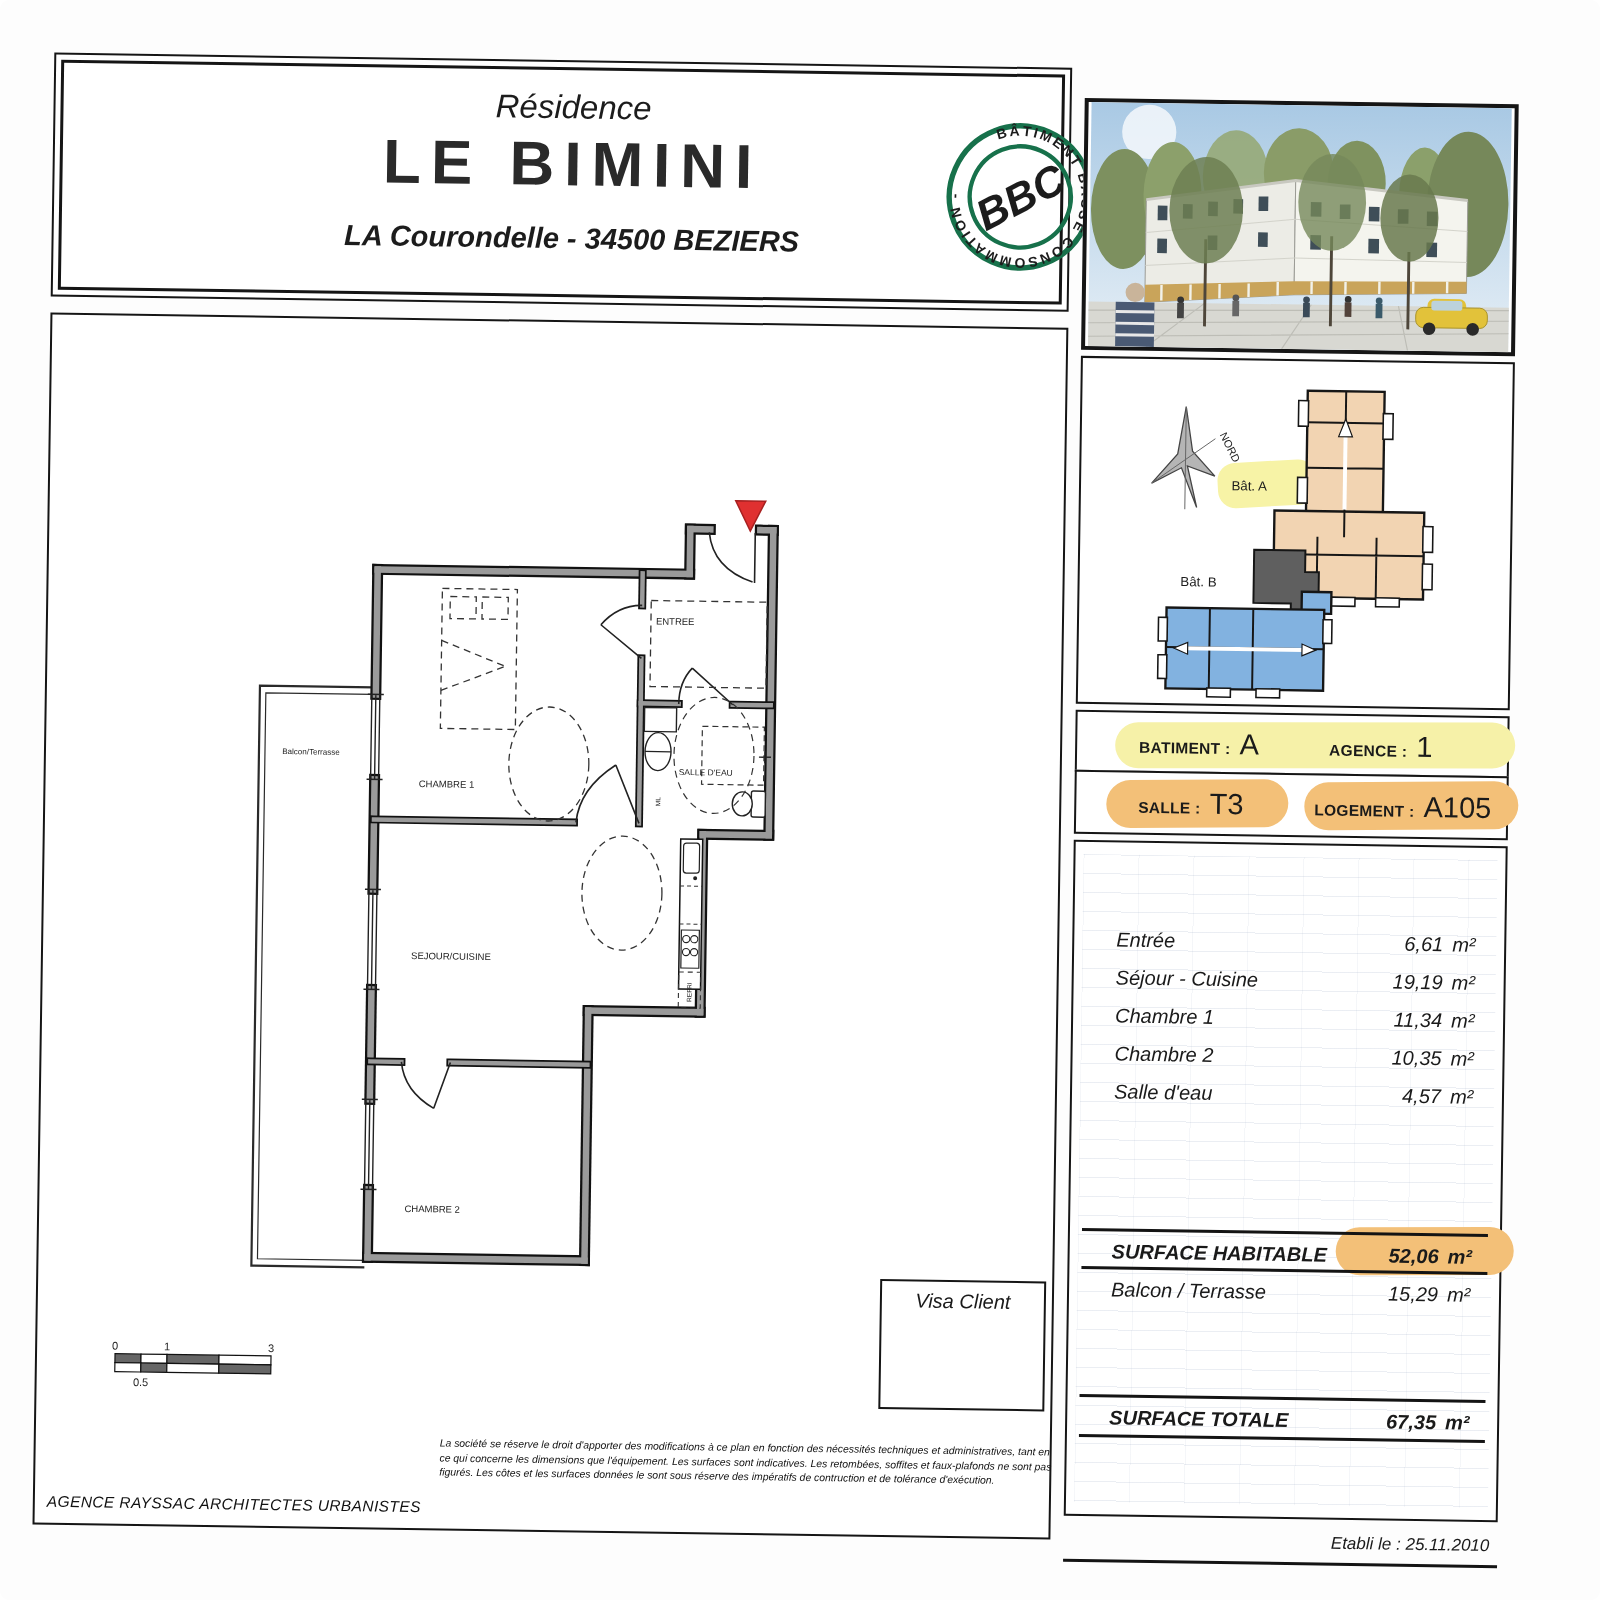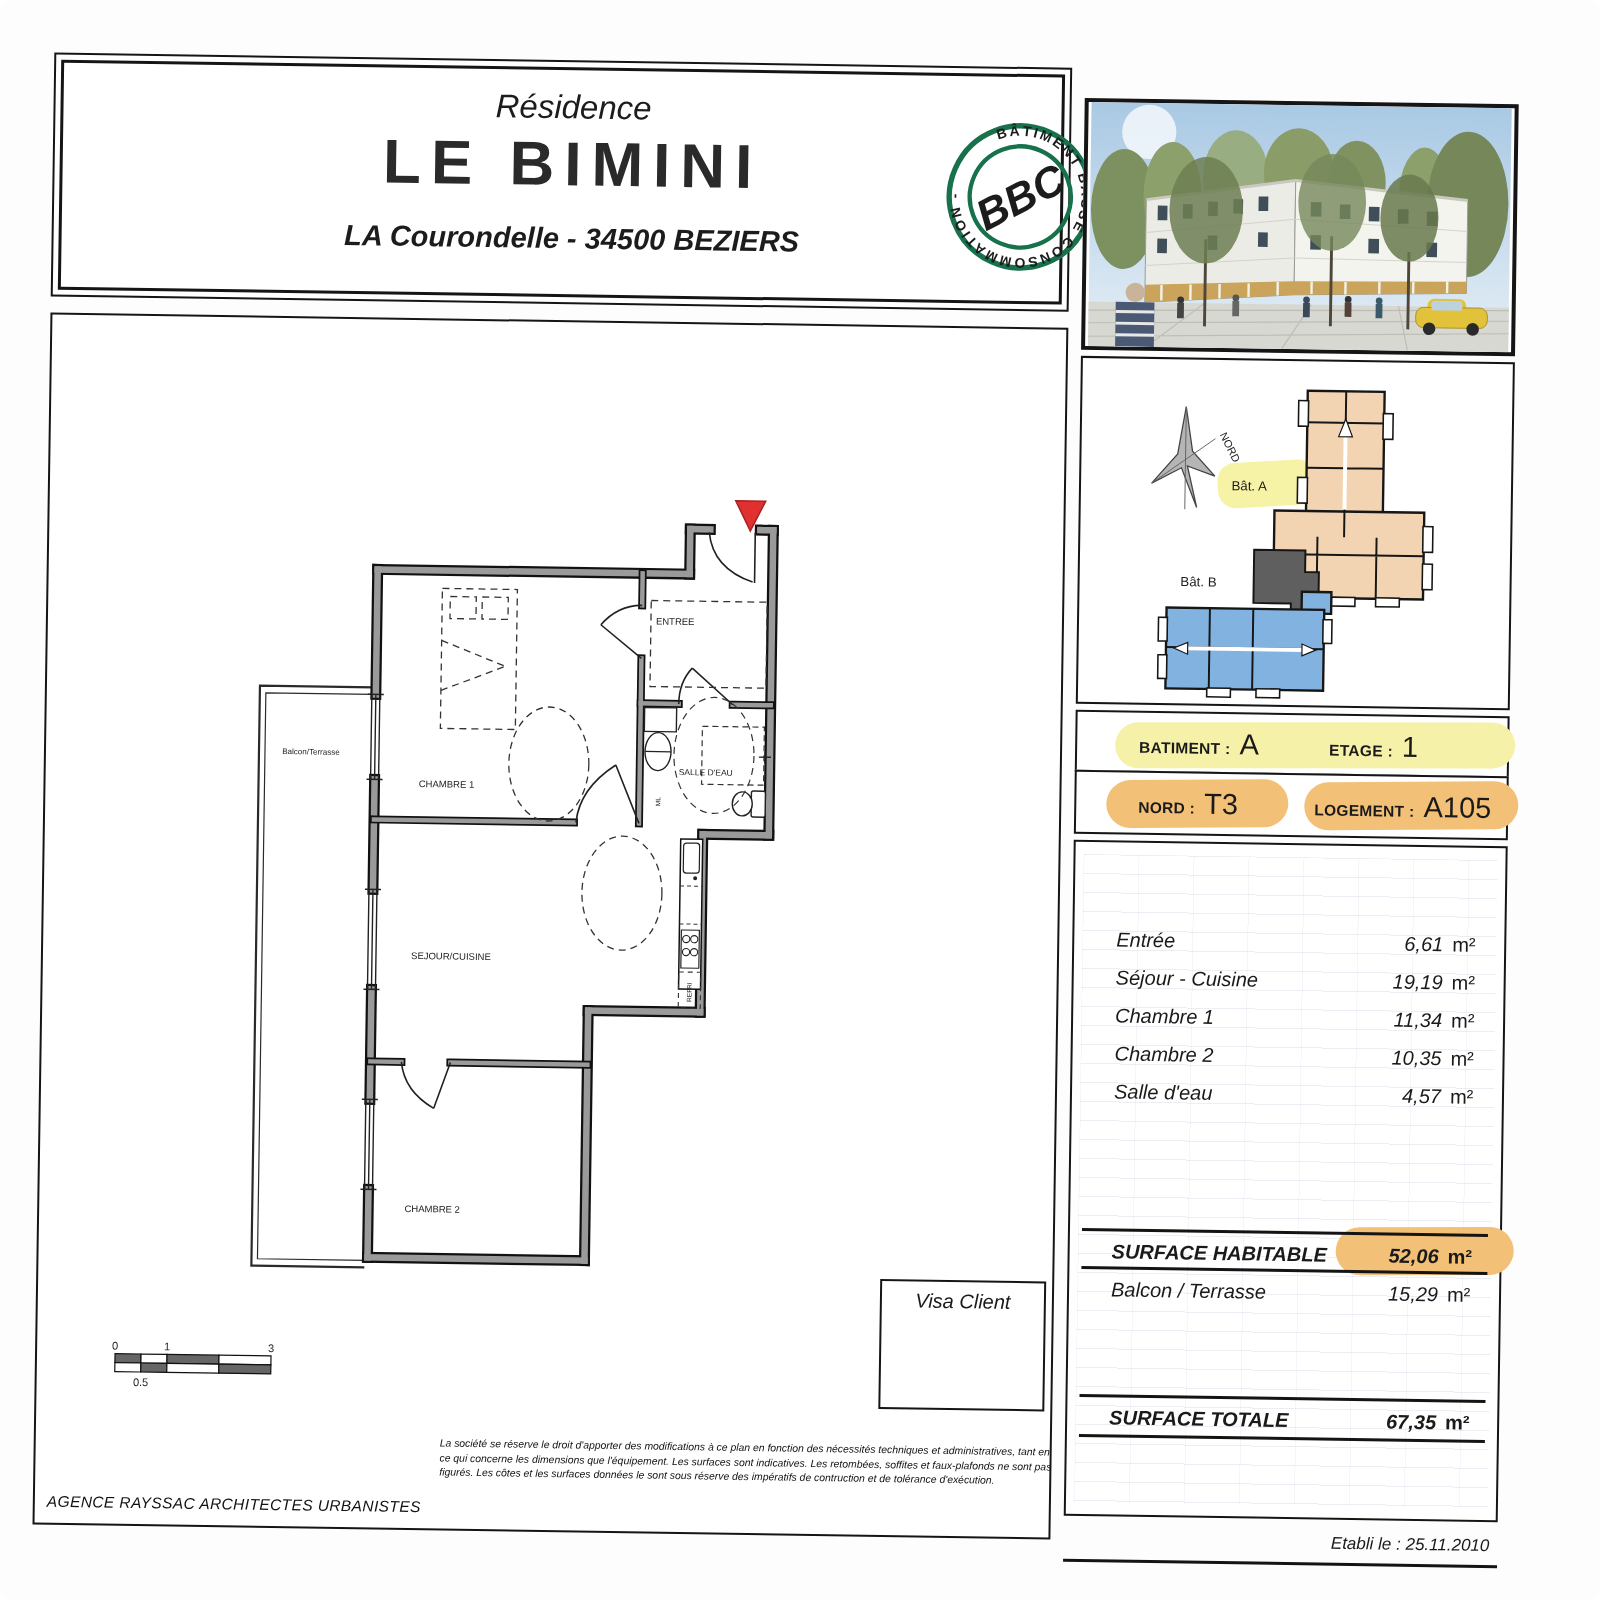--- a/index.html
+++ b/index.html
@@ -45,21 +45,21 @@
   .info-pair .val{font-size:29px;font-weight:400;}
   .info-pair{padding-top:14px;box-sizing:border-box;}
 
   .areas-box{left:3px;top:780px;width:434px;height:676px;}
   .areas-grid{position:absolute;inset:12px 8px;
     background:repeating-linear-gradient(to bottom,rgba(120,140,175,.15) 0 1px,transparent 1px 19px),
                repeating-linear-gradient(to right,rgba(120,140,175,.08) 0 1px,transparent 1px 55px);}
   .aRow{position:absolute;left:0;width:100%;height:38px;display:flex;align-items:center;z-index:1;}
   .aRow .rl{margin-left:42px;flex:1;font-style:italic;font-size:20px;}
   .aRow .rv{width:76px;text-align:right;font-style:italic;font-size:20px;}
-  .aRow .ru{width:52px;padding-left:9px;font-size:20px;}
+  .aRow .ru{width:52px;padding-left:9px;font-style:italic;font-size:20px;}
   .rule{position:absolute;left:12px;right:12px;height:0;border-top:3px solid #141414;z-index:1;}
   .bold-it{font-weight:700;}
   .hl-sh{left:266px;top:380px;width:178px;height:48px;background:#f3c078;transform:rotate(-1deg);z-index:0;}
 
   .date-row{position:absolute;left:3px;top:1456px;width:434px;height:46px;border-bottom:3px solid #141414;
             box-sizing:border-box;text-align:right;}
   .date-row span{display:inline-block;margin-top:14px;margin-right:8px;font-style:italic;font-size:17px;}
 
   svg text{font-family:"Liberation Sans","DejaVu Sans",sans-serif;fill:#1c1c1c;}
 </style>
@@ -377,30 +377,30 @@
       </svg>
     </div>
 
     <div class="box info-row info1">
       <div class="hl hl-yellow"></div>
       <div class="info-pair" style="left:62px;">
         <span class="lbl">BATIMENT :</span>
         <span class="val">A</span>
       </div>
       <div class="info-pair" style="left:252px;">
-        <span class="lbl">ETAGE :</span>
+        <span class="lbl">AGENCE :</span>
         <span class="val">1</span>
       </div>
     </div>
 
     <div class="box info-row info2">
       <div class="hl hl-o1"></div>
       <div class="hl hl-o2"></div>
       <div class="info-pair" style="left:62px;">
-        <span class="lbl">NORD :</span>
+        <span class="lbl">SALLE :</span>
         <span class="val">T3</span>
       </div>
       <div class="info-pair" style="left:238px;">
         <span class="lbl">LOGEMENT :</span>
         <span class="val">A105</span>
       </div>
     </div>
 
     <div class="box areas-box">
       <div class="areas-grid"></div>

